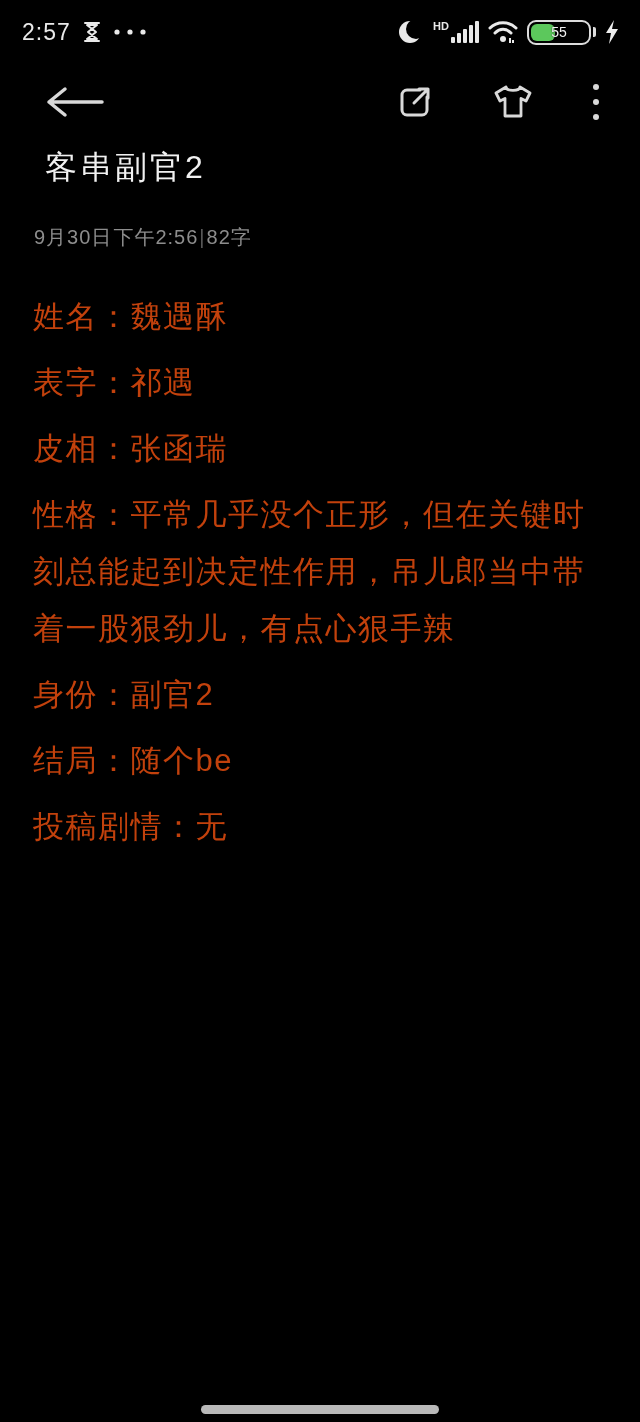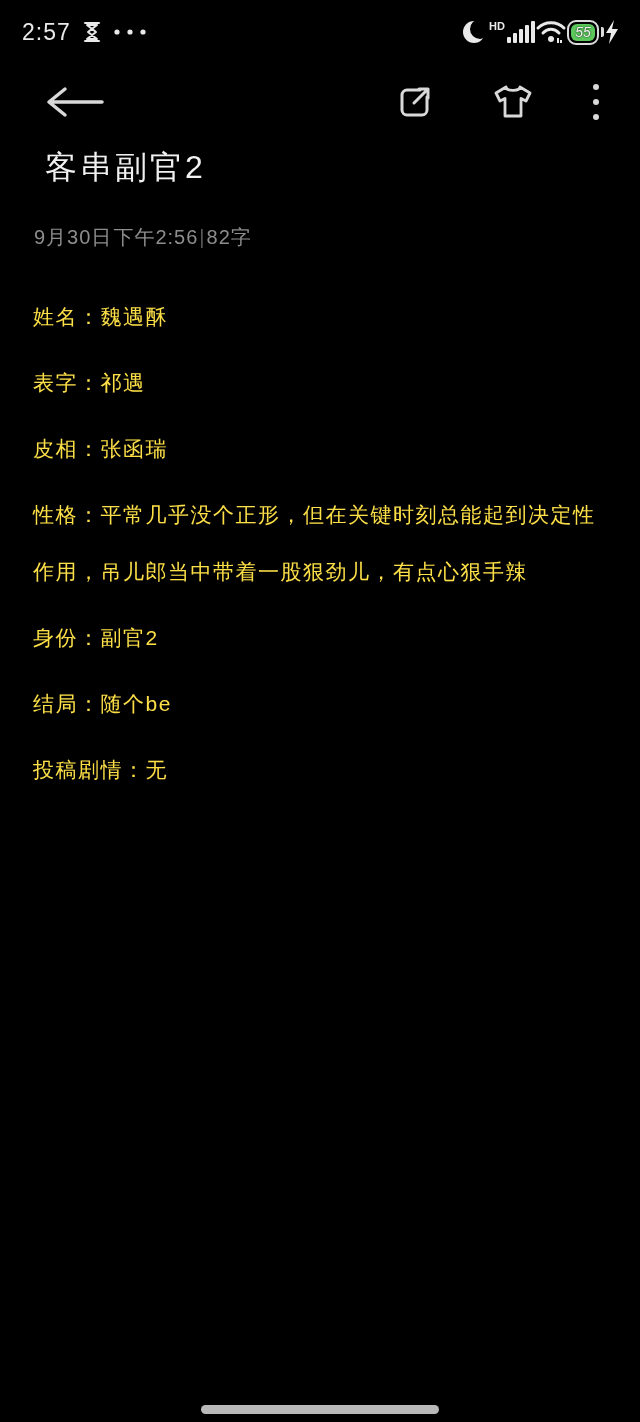--- a/index.html
+++ b/index.html
@@ -13,33 +13,33 @@
   }
 
   
   .status-bar {
     position:absolute; top:0; left:0; right:0; height:54px;
     display:flex; align-items:center; justify-content:space-between;
     padding:10px 20px 0 22px; box-sizing:border-box;
   }
   .sb-left, .sb-right { display:flex; align-items:center; }
   .sb-left { gap:12px; }
-  .sb-right { gap:0; }
+  .sb-right { gap:8px; }
   .sb-time { font-size:23px; letter-spacing:1px; color:#e9e9e9; }
   .sb-icon { display:flex; align-items:flex-end; }
 
   .signal-wrap { display:flex; align-items:flex-start; gap:2px; }
   .hd-label { font-size:11px; font-weight:bold; color:#e9e9e9; line-height:10px; }
   .bars { display:flex; align-items:flex-end; gap:2px; height:22px; }
   .bars i { display:block; width:4px; background:#e9e9e9; border-radius:1px; }
 
   .battery {
-    position:relative; width:32px; height:25px;
+    position:relative; width:64px; height:25px;
     border:2px solid #dcdcdc; border-radius:9px;
-    box-sizing:border-box; overflow:hidden; background:#000;font-style:italic;
+    box-sizing:border-box; overflow:hidden; background:#000;
   }
   .battery-fill { position:absolute; left:2px; top:2px; bottom:2px; width:24px; border-radius:6px; }
   .battery-num {
     position:absolute; inset:0; display:flex; align-items:center; justify-content:center;
     font-size:14px; color:#f2f2f2; text-shadow:0 0 2px #000;
   }
   .battery-nub { width:3px; height:10px; background:#dcdcdc; border-radius:0 2px 2px 0; margin-left:2px; }
 
   
   .app-header {
@@ -57,21 +57,21 @@
   }
   .note-meta {
     position:absolute; top:224px; left:34px;
     display:flex; align-items:center; gap:1px;
     font-size:20px; color:#8d8d8d; letter-spacing:1px;
   }
   .meta-divider { color:#5a5a5a; }
 
   .note-body {
     position:absolute; top:288px; left:33px; right:28px; bottom:60px;
-    font-size:21px; line-height:57px; letter-spacing:1.5px; color:#fde047;
+    font-size:31px; line-height:57px; letter-spacing:1.5px; color:#c2410c;
   }
   .note-body p { margin:0 0 9px 0; }
 
   
   .home-indicator {
     position:absolute; bottom:8px; left:50%; transform:translateX(-50%);
     width:238px; height:9px; border-radius:5px; background:#b9b9b9;
   }
 
   svg { display:block; }

